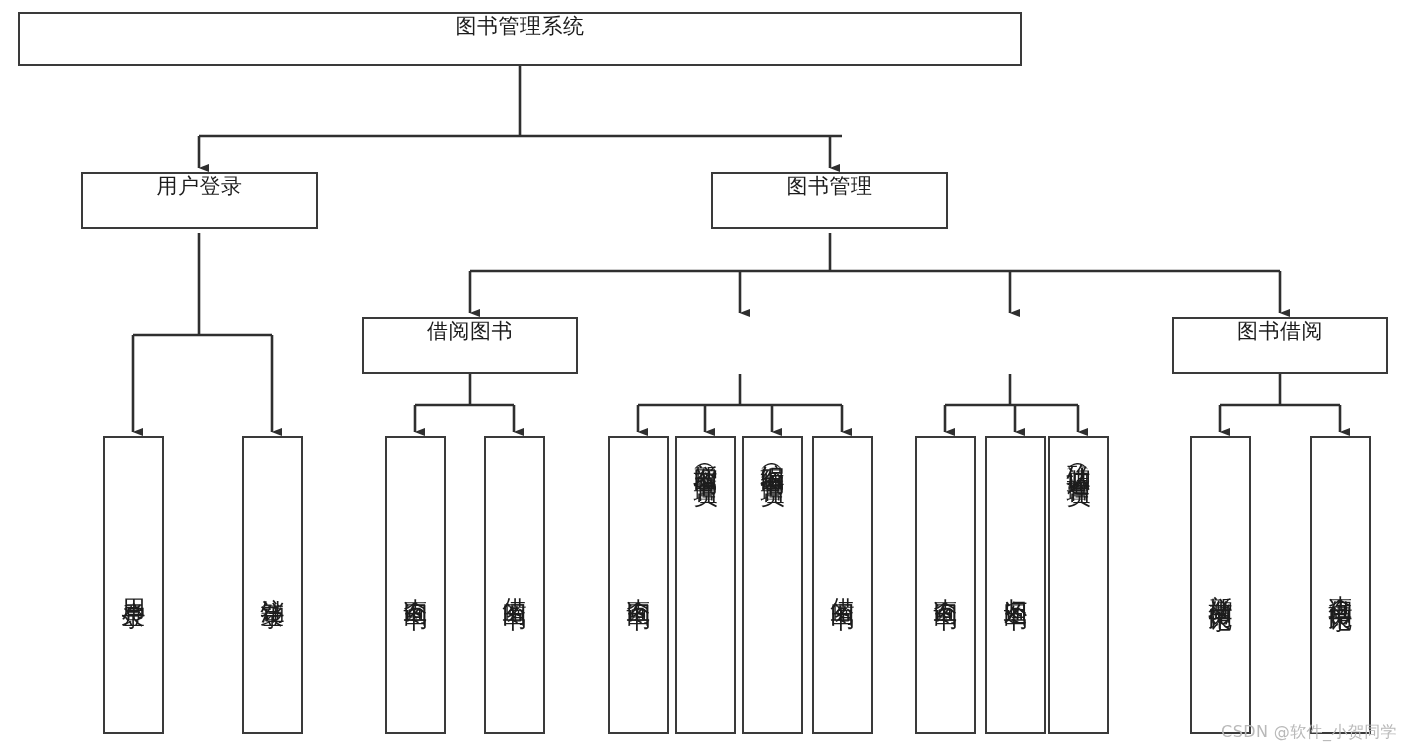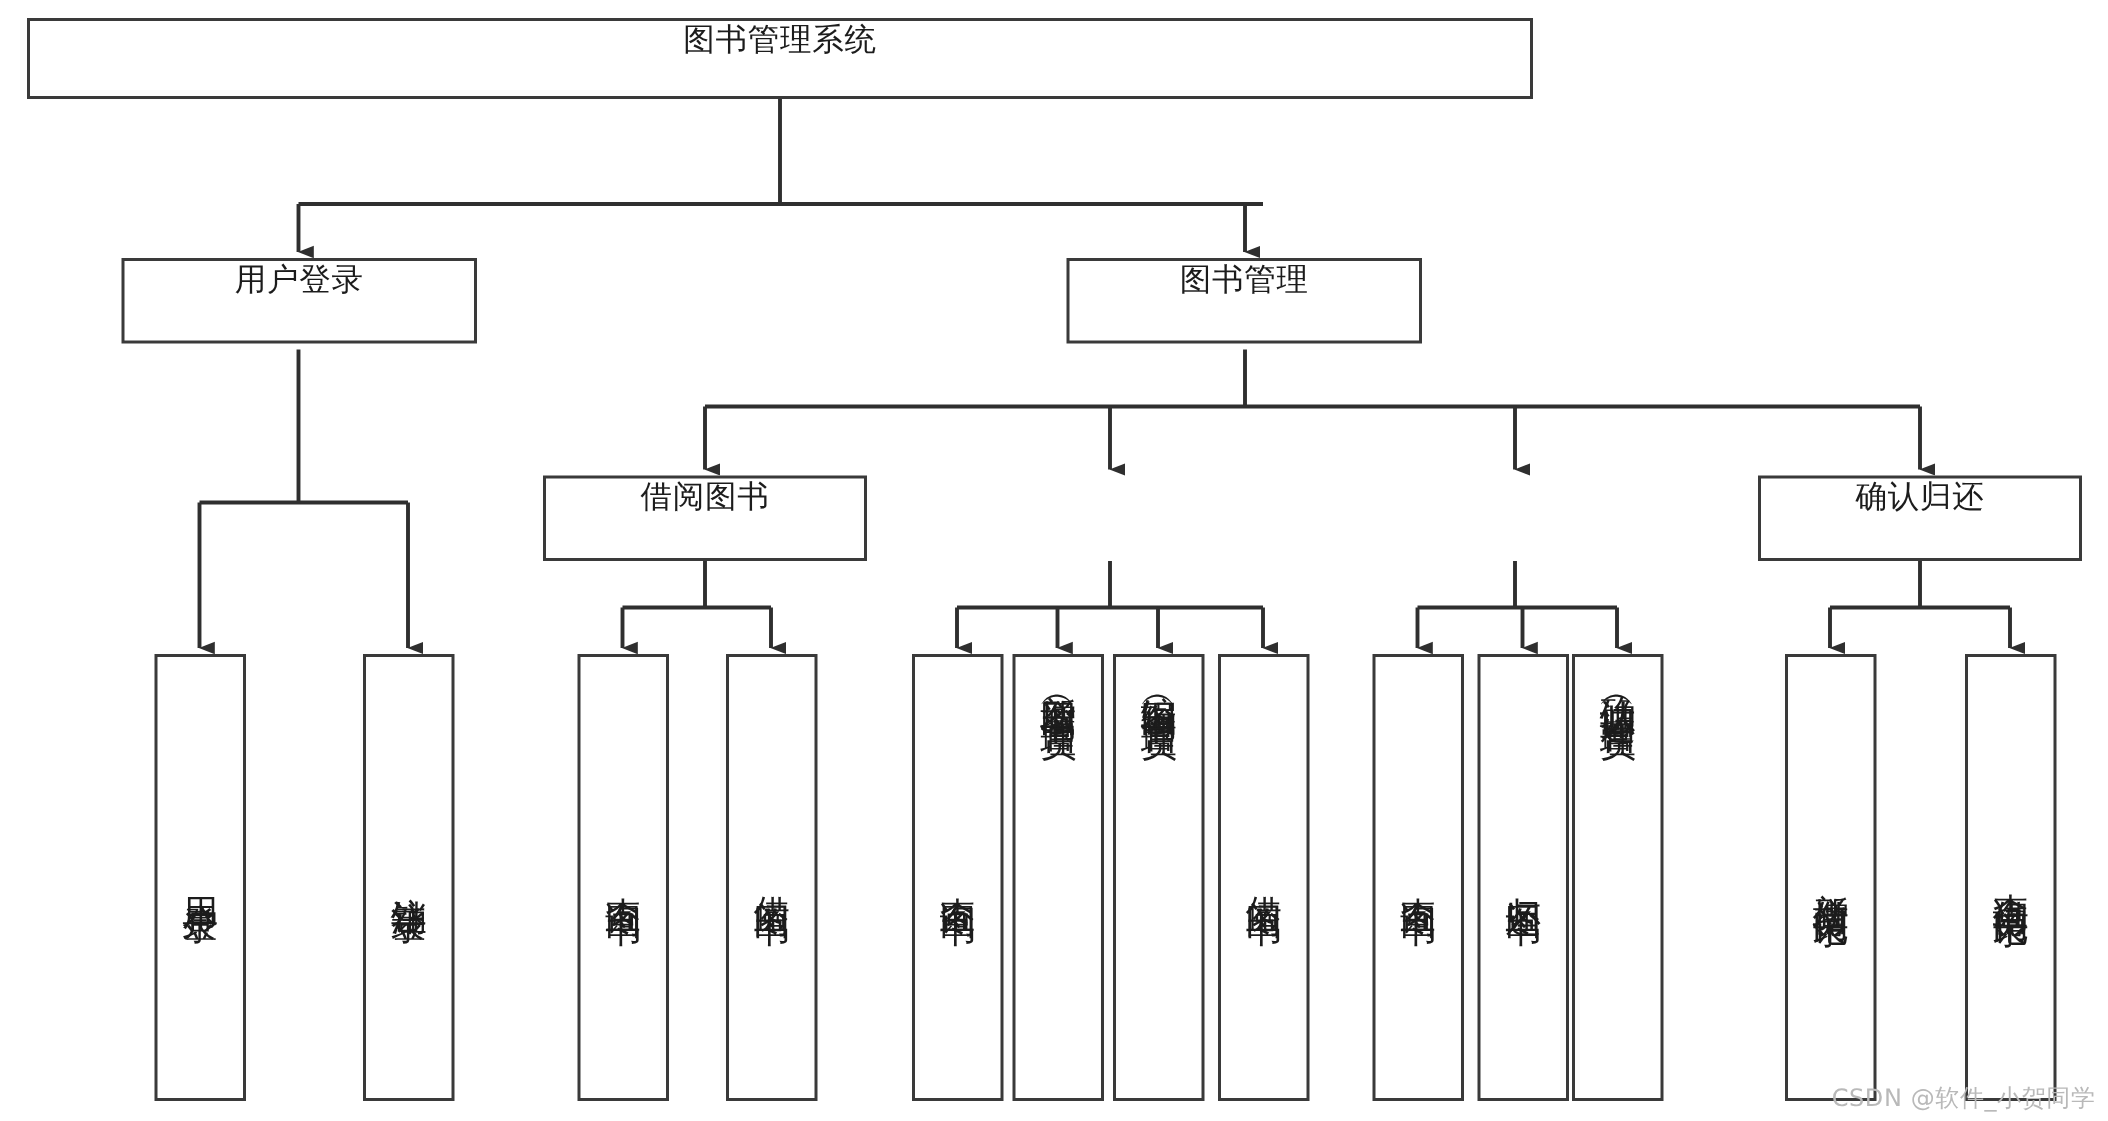--- a/index.html
+++ b/index.html
@@ -148,21 +148,21 @@
     <span class="node-label">用户登录</span>
   </div>
   <div class="node level2 horizontal" style="left:711px; top:172px; width:237px;">
     <span class="node-label">图书管理</span>
   </div>
 
   <div class="node level2 horizontal" style="left:362px; top:317px; width:216px;">
     <span class="node-label">借阅图书</span>
   </div>
   <div class="node level2 horizontal" style="left:1172px; top:317px; width:216px;">
-    <span class="node-label">确认归还</span>
+    <span class="node-label">图书借阅</span>
   </div>
 
   <div class="node leaf center-text" style="left:103px;">
     <span class="node-label">用户登录</span>
   </div>
   <div class="node leaf center-text" style="left:242px;">
     <span class="node-label">注销登录</span>
   </div>
 
   <div class="node leaf center-text" style="left:385px;">

